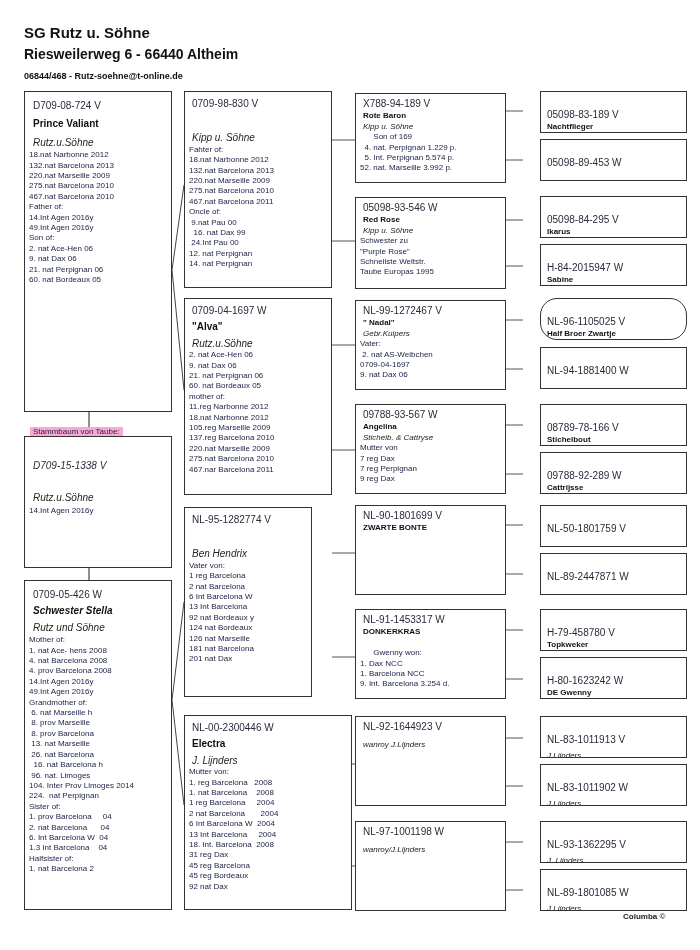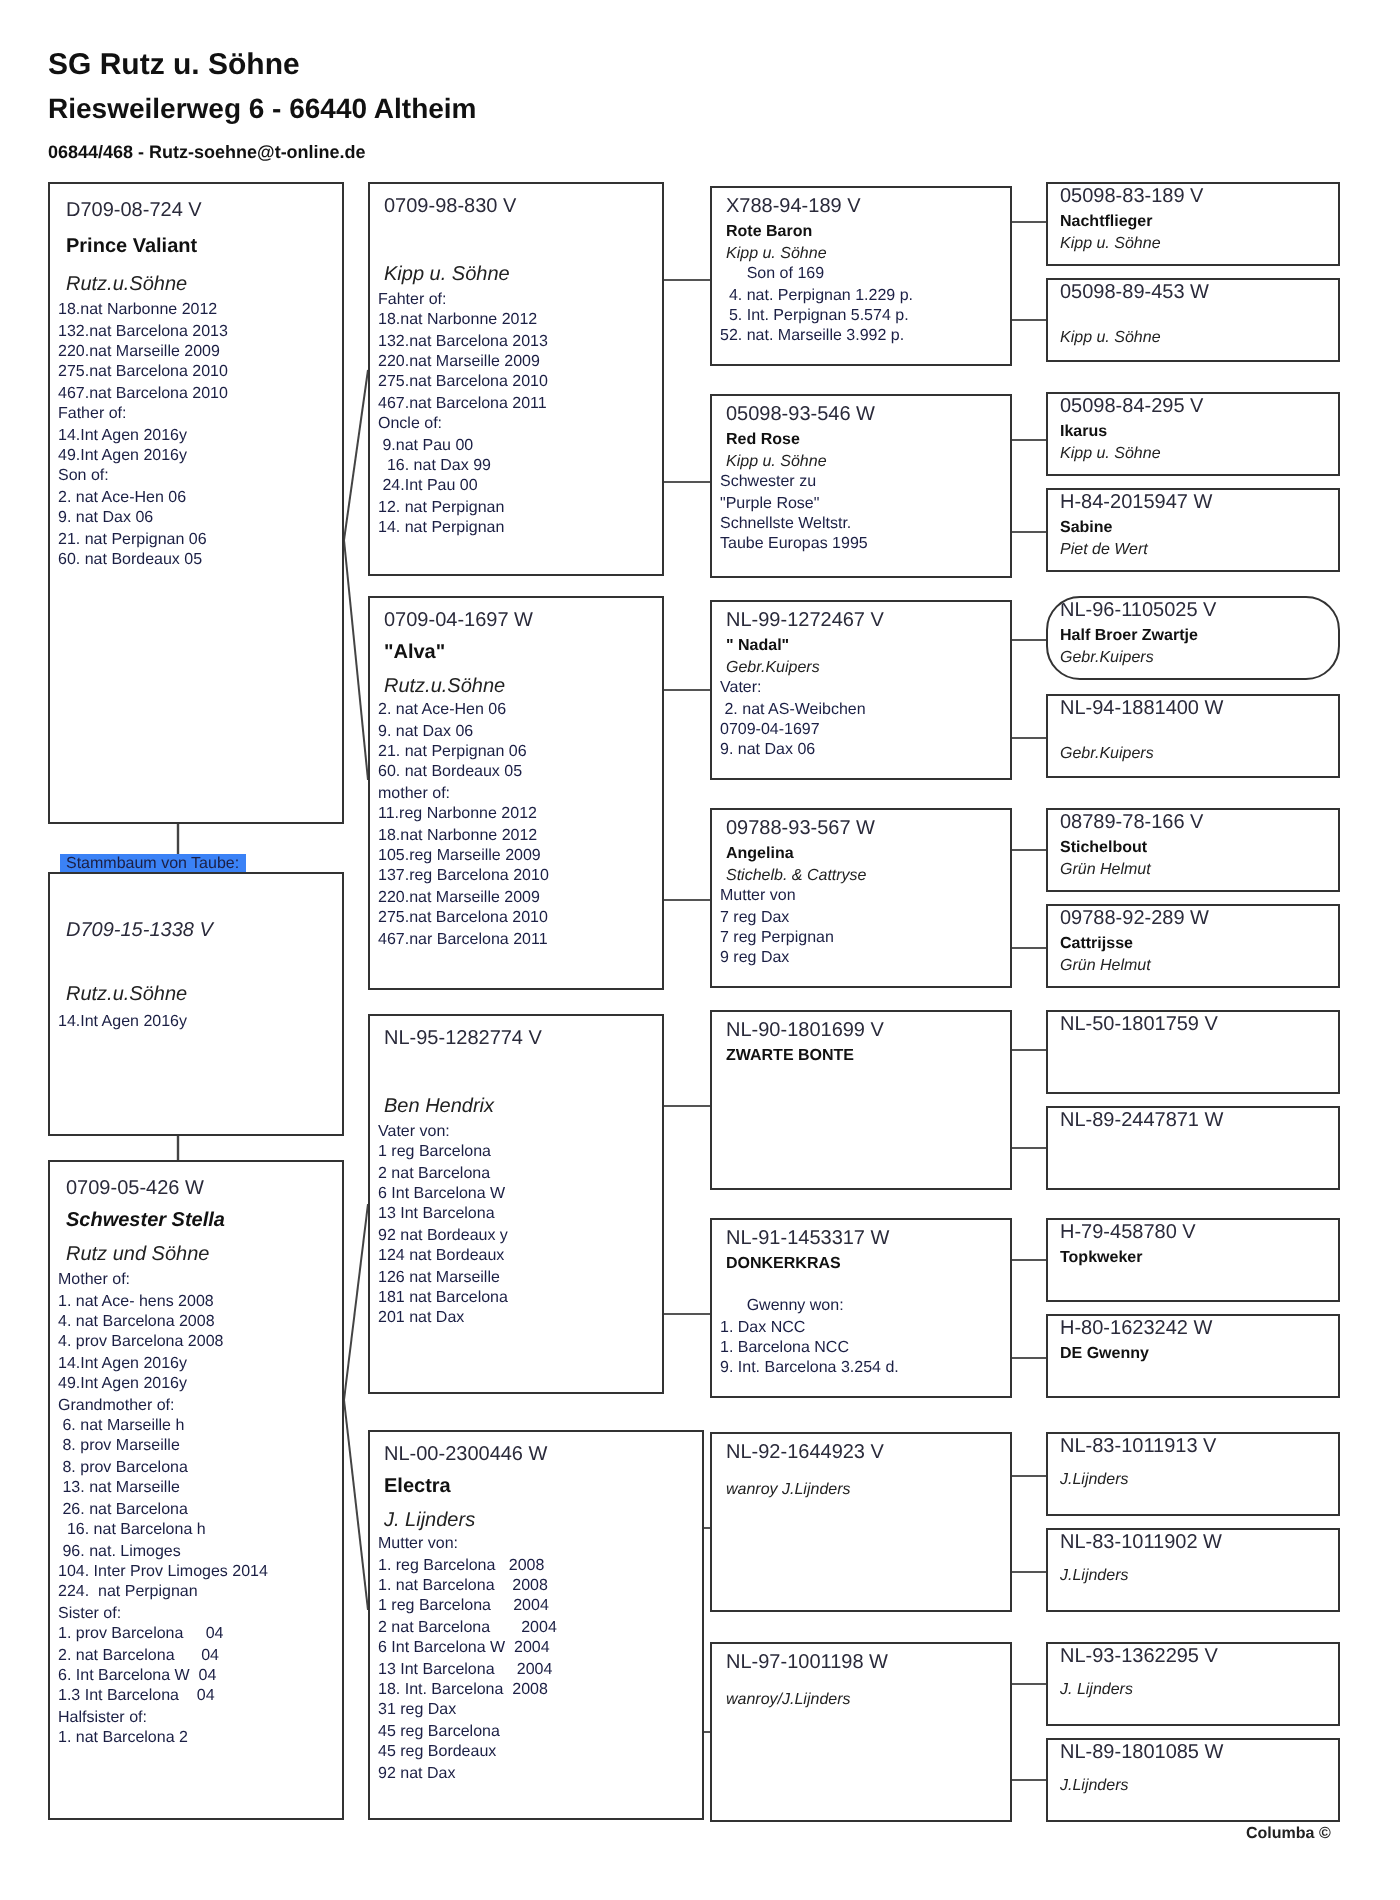--- a/index.html
+++ b/index.html
@@ -16,25 +16,25 @@
   .box .line { white-space: pre; color: #1b1f44; }
   .c1 .ring { font-size: 10px; margin: 6px 0 8px 4px; }
   .c1 .name { font-size: 10px; margin: 0 0 8px 4px; }
   .c1 .breeder { font-size: 10px; margin: 0 0 2px 4px; }
   .c2 .ring { font-size: 10px; margin: 4px 0 6px 3px; }
   .c2 .name { font-size: 10px; margin: 0 0 6px 3px; }
   .c2 .breeder { font-size: 10px; margin: 0 0 1px 3px; }
   .c3 .ring { font-size: 10px; margin: 2px 0 2px 3px; }
   .c3 .name { font-size: 8px; margin: 0 0 0 3px; }
   .c3 .breeder { font-size: 8px; margin: 0 0 0 3px; }
-  .c4 { padding: 2px 4px; }
+  .c4 { padding: 18px 4px; margin-left: 17px; }
   .c4 .ring { font-size: 10px; margin: 0 0 2px 2px; }
   .c4 .name { font-size: 8px; margin: 0 0 0 2px; }
   .c4 .breeder { font-size: 8px; margin: 0 0 0 2px; }
-  .legend { position: absolute; left: 30px; top: 427px; background: #3b82f6; padding: 0 3px;
+  .legend { position: absolute; left: 30px; top: 427px; background: #f9a8d4; padding: 0 3px;
             font-size: 8px; color: #1b1f44; }
   .footer { position: absolute; left: 623px; top: 912px; font-size: 8px; font-weight: bold; color: #222; }
   svg.conn { position: absolute; left: 0; top: 0; width: 700px; height: 950px; pointer-events: none; }
 </style>
 </head>
 <body>
 
 <div class="hdr1">SG Rutz u. Söhne</div>
 <div class="hdr2">Riesweilerweg 6  -  66440 Altheim</div>
 <div class="hdr3">06844/468  -  Rutz-soehne@t-online.de</div>
@@ -164,21 +164,21 @@
   <div class="line">mother of:</div>
   <div class="line">11.reg Narbonne 2012</div>
   <div class="line">18.nat Narbonne 2012</div>
   <div class="line">105.reg Marseille 2009</div>
   <div class="line">137.reg Barcelona 2010</div>
   <div class="line">220.nat Marseille 2009</div>
   <div class="line">275.nat Barcelona 2010</div>
   <div class="line">467.nar Barcelona 2011</div>
 </div>
 
-<div class="box c2" style="left:184px;top:507px;width:148px;height:190px;">
+<div class="box c2" style="left:184px;top:507px;width:128px;height:190px;">
   <div class="ring" style="margin-bottom:24px;">NL-95-1282774 V</div>
   <div class="breeder">Ben Hendrix</div>
   <div class="line">Vater von:</div>
   <div class="line">1 reg Barcelona</div>
   <div class="line">2 nat Barcelona</div>
   <div class="line">6 Int Barcelona W</div>
   <div class="line">13 Int Barcelona</div>
   <div class="line">92 nat Bordeaux y</div>
   <div class="line">124 nat Bordeaux</div>
   <div class="line">126 nat Marseille</div>

